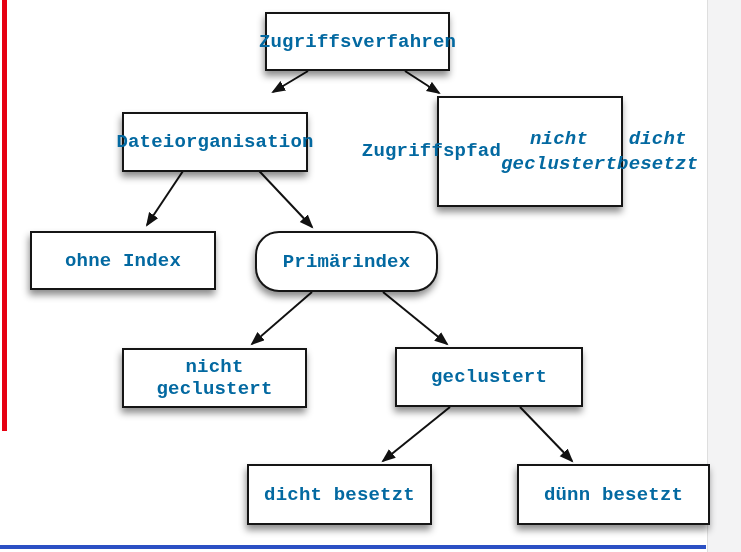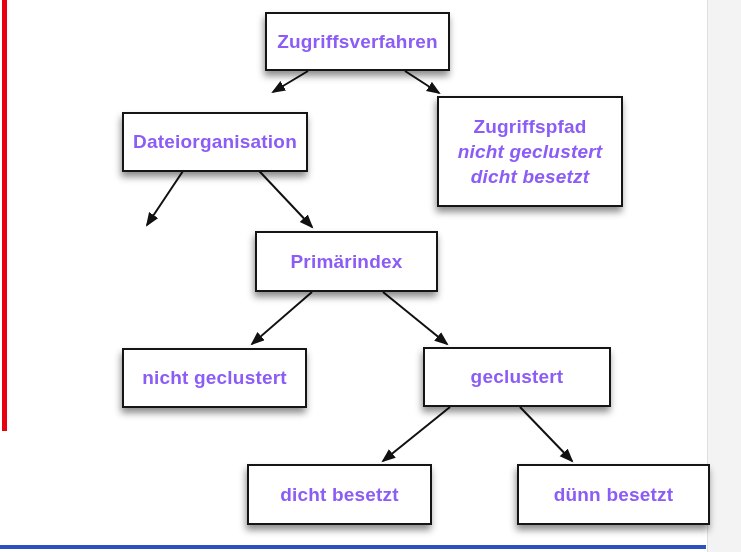--- a/index.html
+++ b/index.html
@@ -1,32 +1,32 @@
 <!DOCTYPE html>
 <html><head>
 <meta charset="utf-8">
 <style>
   html,body{margin:0;padding:0;background:#fff;}
   #stage{
     position:relative;width:741px;height:552px;background:#ffffff;overflow:hidden;
-    font-family:Liberation Sans, sans-serif;color:#8b5cf6;
+    font-family:Liberation Mono, monospace;color:#0369a1;
   }
   .node{
     position:absolute;box-sizing:border-box;
     border:2px solid #151515;background:#ffffff;
     box-shadow:-1px 5px 7px rgba(0,0,0,0.45);
     display:flex;align-items:center;justify-content:center;
     font-size:19px;font-weight:600;letter-spacing:0.2px;text-align:center;
   }
   
   #n-zugriffsverfahren{left:265px;top:12px;width:185px;height:59px;}
   #n-dateiorganisation{left:122px;top:112px;width:186px;height:60px;}
-  #n-zugriffspfad{left:437px;top:96px;width:186px;height:111px;flex-direction:column;line-height:25px;}
+  #n-zugriffspfad{left:437px;top:96px;width:186px;height:111px;flex-direction:row;line-height:25px;}
   #n-ohne-index{left:30px;top:231px;width:186px;height:59px;}
-  #n-primaerindex{left:255px;top:231px;width:183px;height:61px;}
+  #n-primaerindex{left:255px;top:231px;width:183px;height:61px;border-radius:24px;}
   #n-nicht-geclustert{left:122px;top:348px;width:185px;height:60px;}
   #n-geclustert{left:395px;top:347px;width:188px;height:60px;}
   #n-dicht-besetzt{left:247px;top:464px;width:185px;height:61px;}
   #n-duenn-besetzt{left:517px;top:464px;width:193px;height:61px;}
   .italic-line{font-style:italic;}
   #edges{position:absolute;left:0;top:0;width:741px;height:552px;pointer-events:none;}
   #left-stripe{position:absolute;left:2px;top:0;width:5px;height:431px;}
   #bottom-rule{position:absolute;left:0;top:545px;width:706px;height:4px;}
   #right-band{position:absolute;left:707px;top:0;width:34px;height:552px;
     background:#f3f3f4;border-left:1px solid #dedede;}
@@ -63,30 +63,33 @@
   <div class="node" id="n-dateiorganisation" style="border-color: rgb(21, 21, 21); background: rgb(255, 255, 255);">
     <span>Dateiorganisation</span>
   </div>
 
   <div class="node" id="n-zugriffspfad" style="border-color: rgb(21, 21, 21); background: rgb(255, 255, 255);">
     <span>Zugriffspfad</span>
     <span class="italic-line">nicht geclustert</span>
     <span class="italic-line">dicht besetzt</span>
   </div>
 
+  <div class="node" id="n-ohne-index" style="border-color: rgb(21, 21, 21); background: rgb(255, 255, 255);">
+    <span>ohne Index</span>
+  </div>
 
   <div class="node" id="n-primaerindex" style="border-color: rgb(21, 21, 21); background: rgb(255, 255, 255);">
     <span>Primärindex</span>
   </div>
 
   <div class="node" id="n-nicht-geclustert" style="border-color: rgb(21, 21, 21); background: rgb(255, 255, 255);">
     <span>nicht geclustert</span>
   </div>
 
-  <div class="node" id="n-geclustert" style="border-color: rgb(21, 21, 21); background: rgb(255, 255, 255); margin-left: 28px;">
+  <div class="node" id="n-geclustert" style="border-color: rgb(21, 21, 21); background: rgb(255, 255, 255);">
     <span>geclustert</span>
   </div>
 
   <div class="node" id="n-dicht-besetzt" style="border-color: rgb(21, 21, 21); background: rgb(255, 255, 255);">
     <span>dicht besetzt</span>
   </div>
 
   <div class="node" id="n-duenn-besetzt" style="border-color: rgb(21, 21, 21); background: rgb(255, 255, 255);">
     <span>dünn besetzt</span>
   </div>

